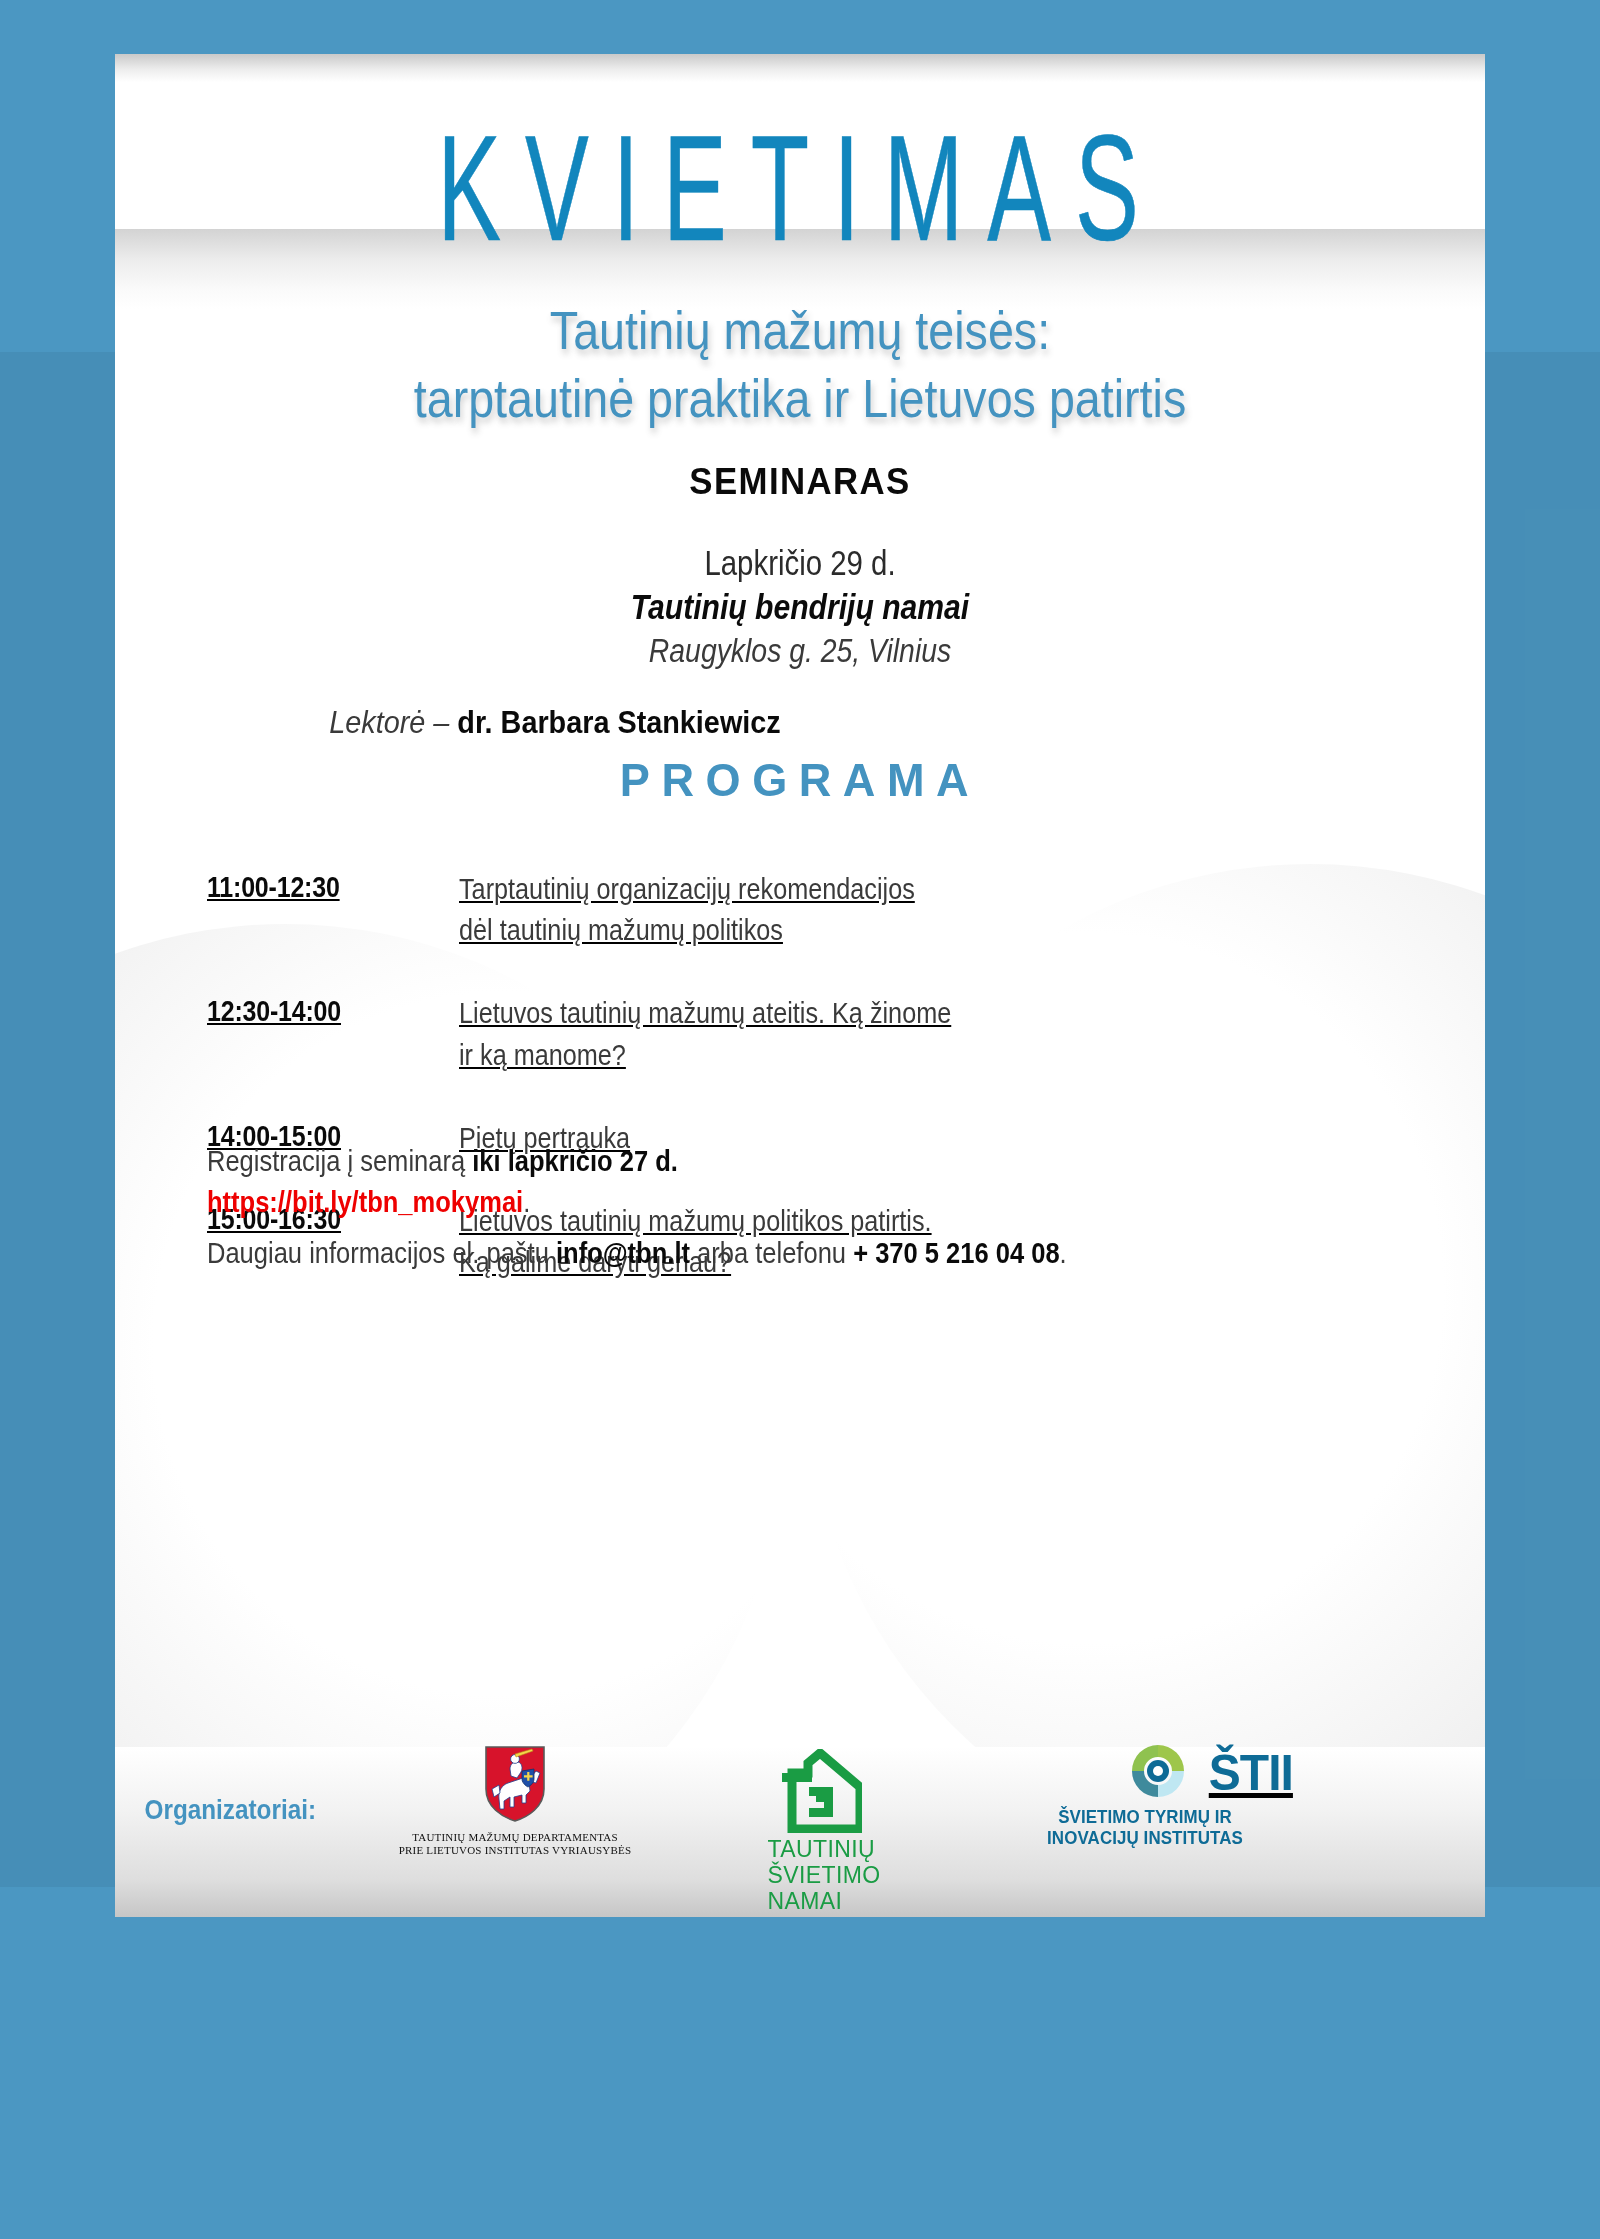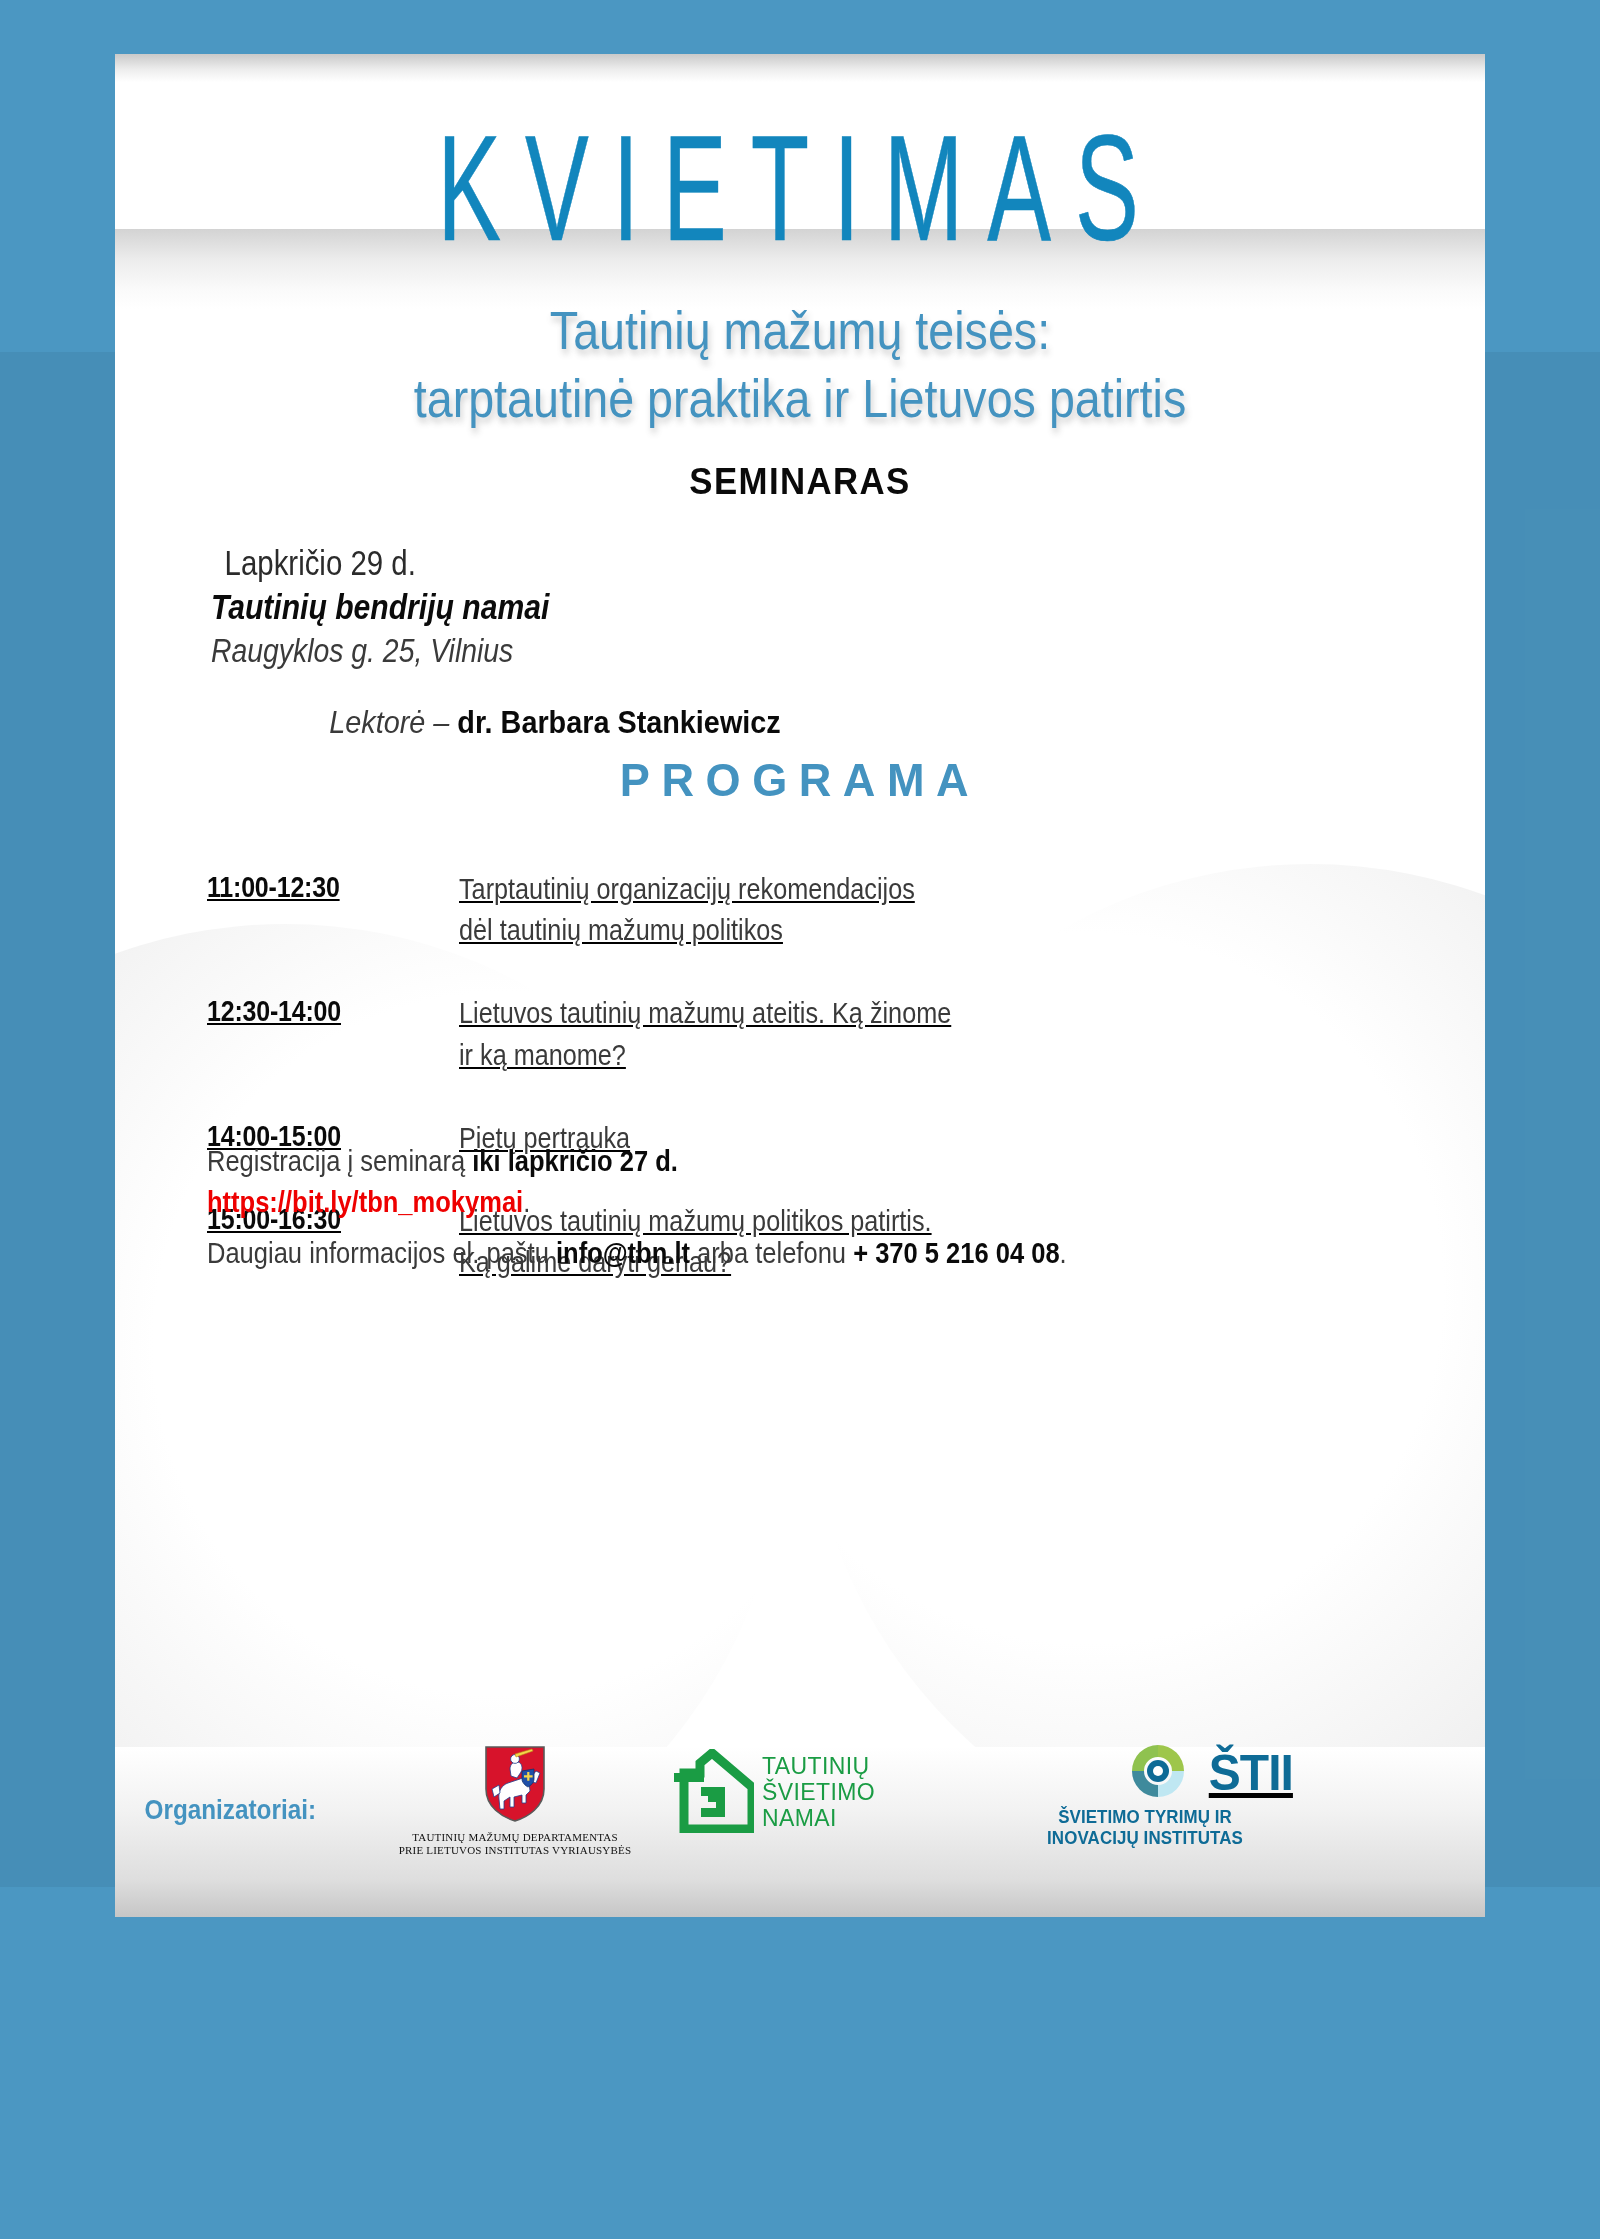--- a/index.html
+++ b/index.html
@@ -96,21 +96,21 @@
     position:absolute; top:407px; left:0; right:0;
     text-align:center;
     color:#0a0a0a;
     font-size:37px;
     font-weight:bold;
     letter-spacing:1.5px;
     transform:scaleX(0.94);
   }
 
   
-  .venue { position:absolute; top:487px; left:0; right:0; text-align:left; }
+  .venue { position:absolute; top:487px; left:0; right:0; text-align:center; }
   .venue .date {
     color:#2b2b2b; font-size:35px; font-weight:300;
     transform:scaleX(0.84); display:block; line-height:1.26;
   }
   .venue .place {
     color:#0b0b0b; font-size:35px; font-weight:bold; font-style:italic;
     transform:scaleX(0.86); display:block; line-height:1.28;
   }
   .venue .addr {
     color:#3a3a3a; font-size:33px; font-weight:300; font-style:italic;
@@ -181,21 +181,21 @@
     position:absolute; left:0; right:0; bottom:0; height:194px;
     display:flex; align-items:center;
   }
   .org-label {
     position:absolute; left:-9px; top:72px;
     width:210px; text-align:right;
     color:#4493c0; font-size:27px; font-weight:bold;
     transform:scaleX(0.90); transform-origin:right center;
   }
   .logo-tmd { position:absolute; left:245px; top:22px; width:310px; text-align:center; }
-  .logo-tbn { position:absolute; left:555px; top:26px; width:300px; display:flex; align-items:center; }
+  .logo-tbn { position:absolute; left:555px; top:26px; width:300px; display:flex; align-items:center;flex-direction:column; }
   .logo-stii{ position:absolute; left:880px; top:18px; width:300px; text-align:center; }
 
   .tmd-caption {
     margin-top:4px; font-family:"Liberation Serif", serif;
     font-size:11px; color:#111; line-height:1.18; letter-spacing:0.2px;
   }
   .tmd-caption span { display:block; }
 
   .tbn-text {
     margin-left:8px; color:#1a9c44;

